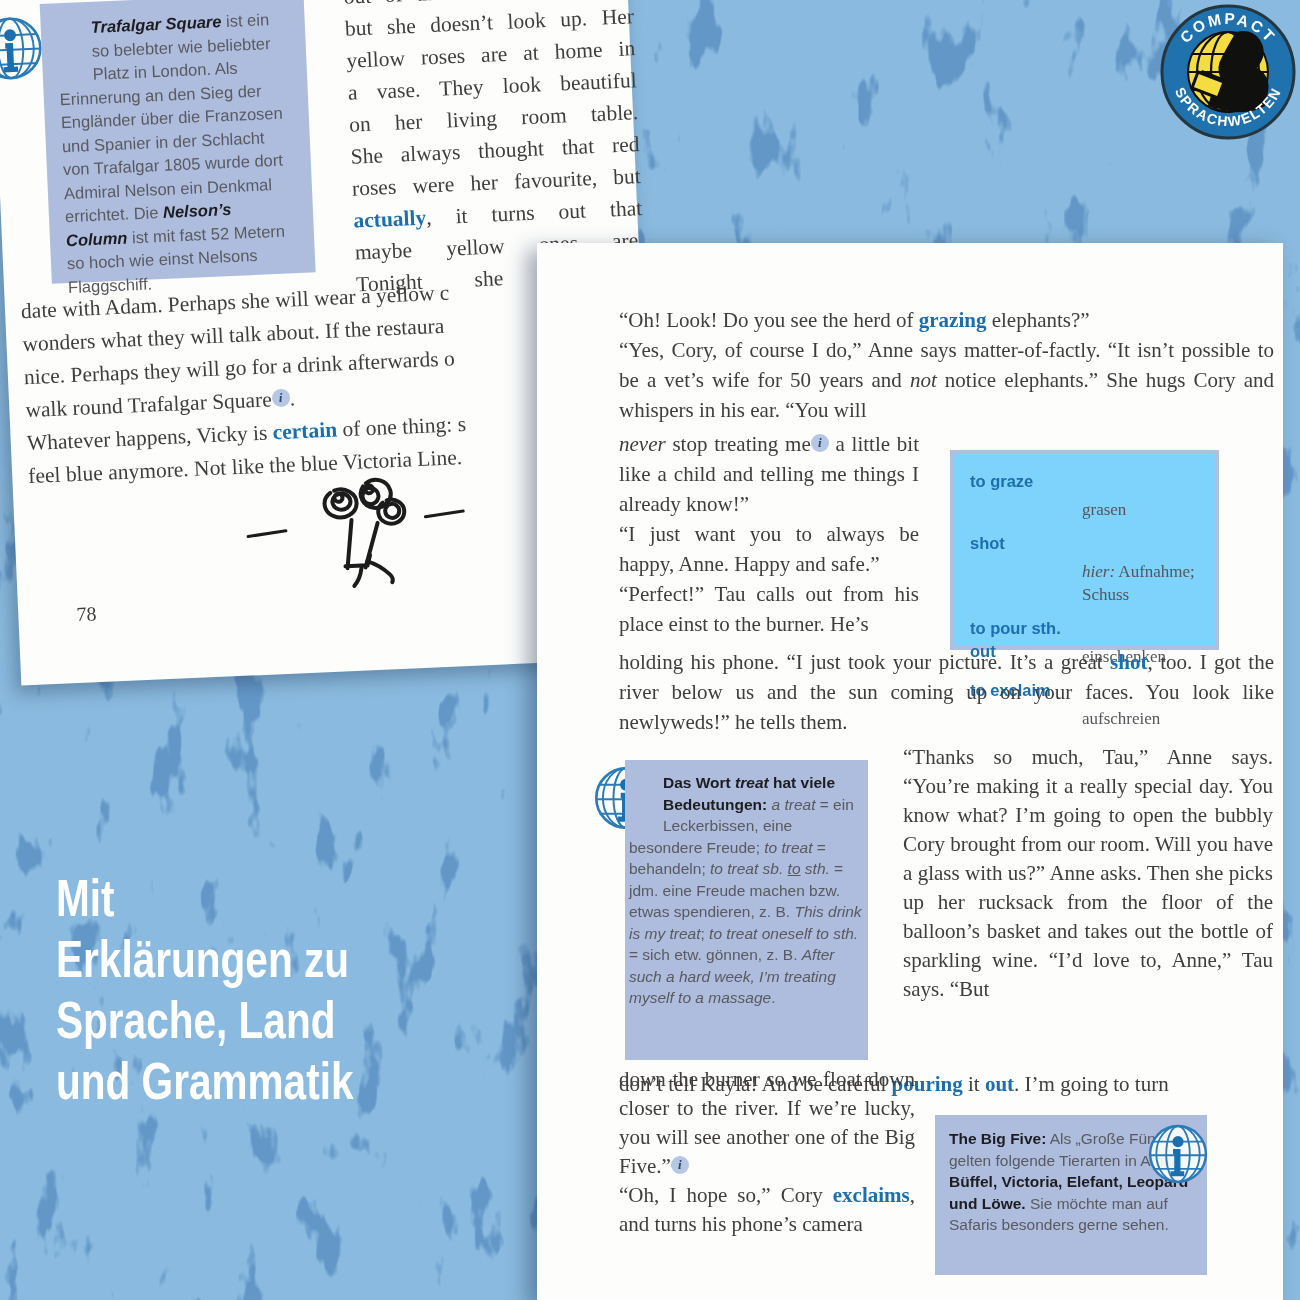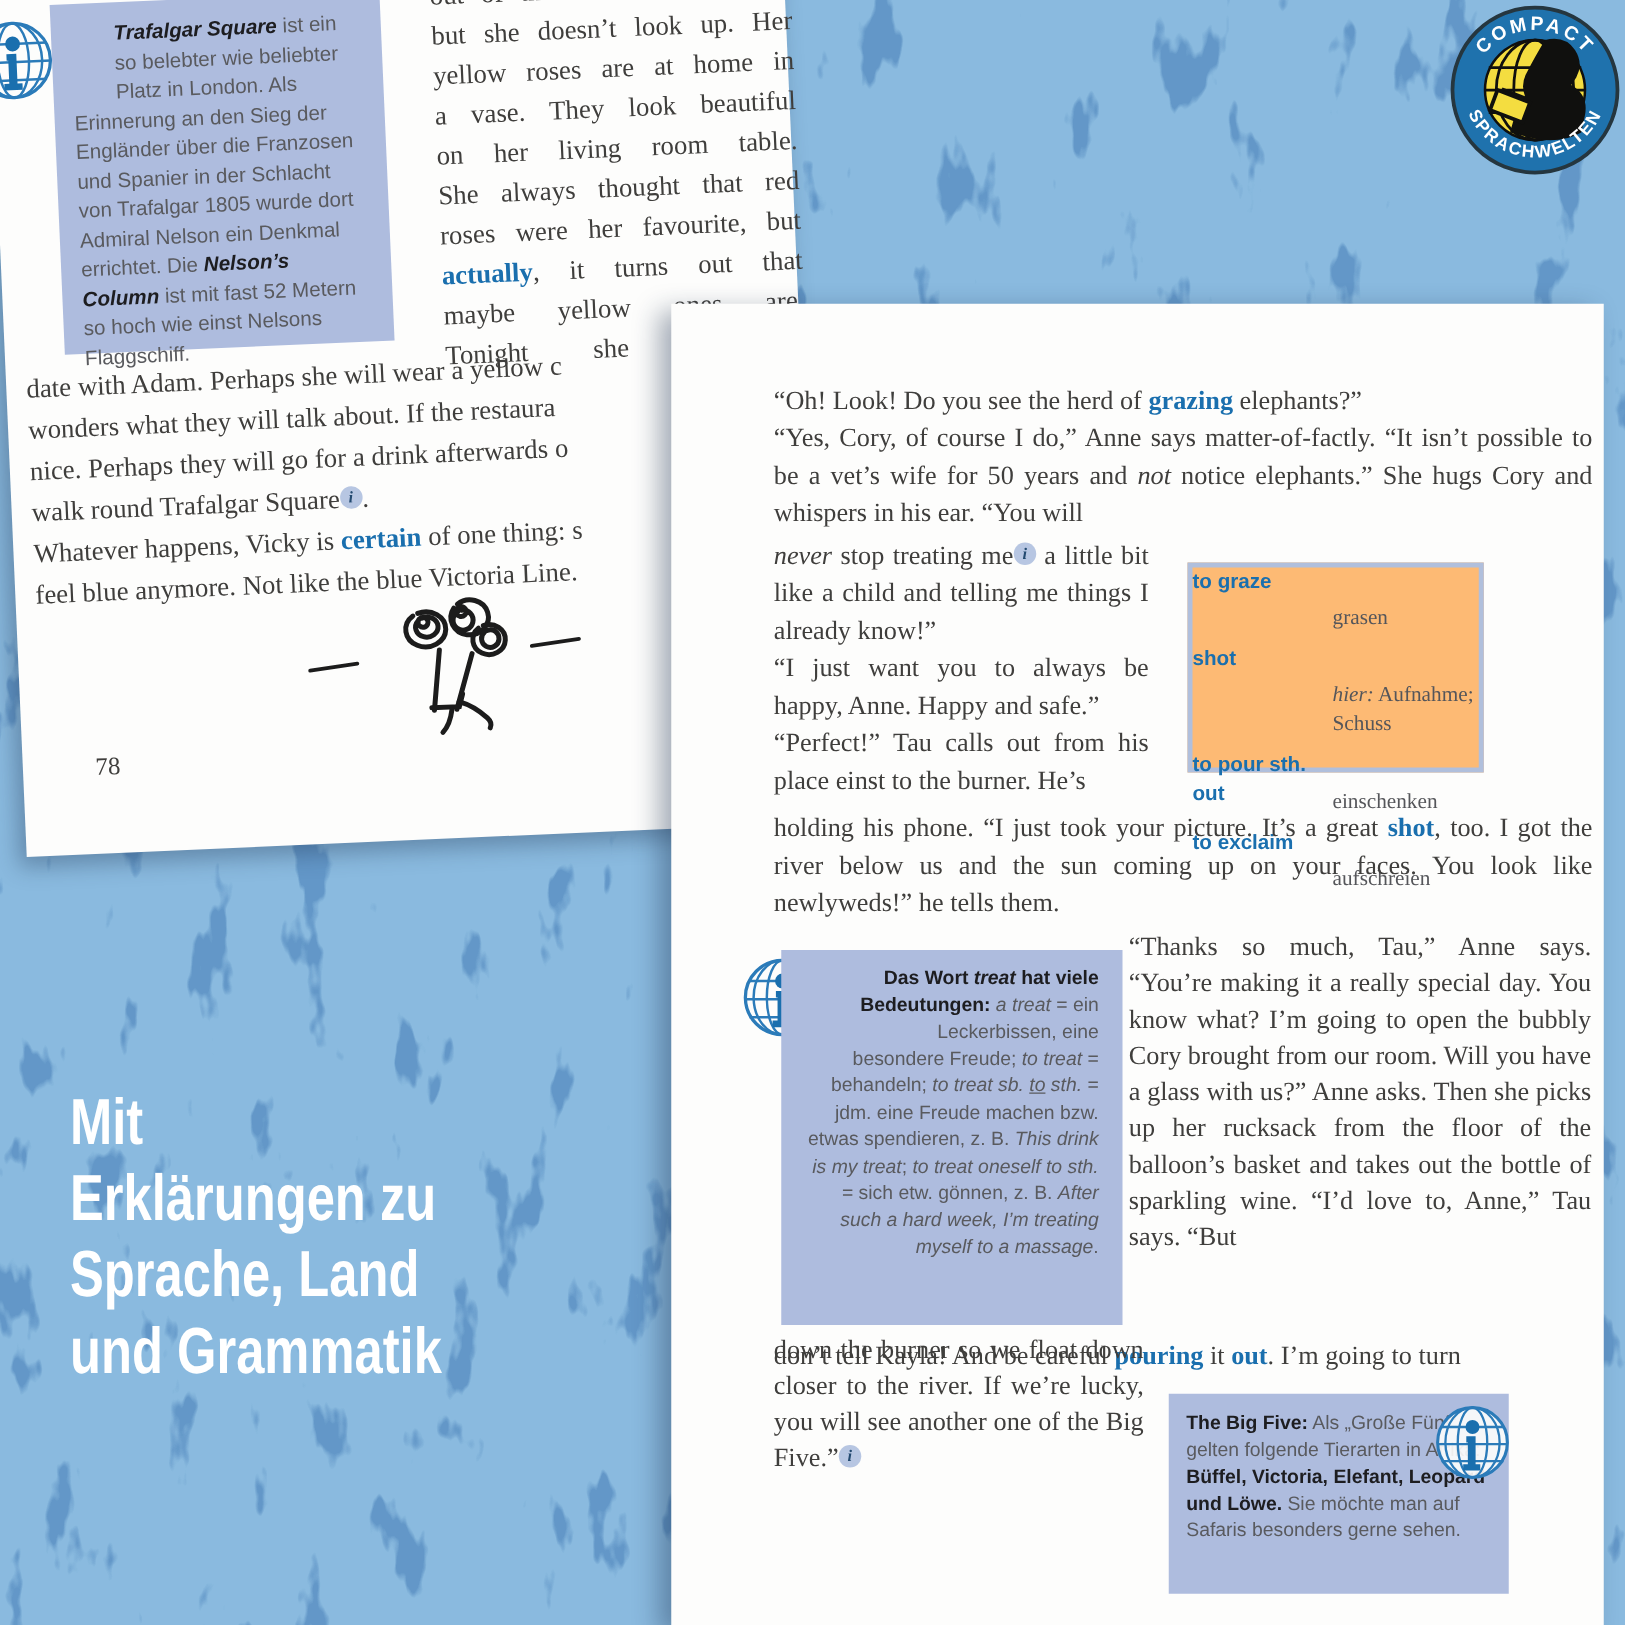--- a/index.html
+++ b/index.html
@@ -44,27 +44,27 @@
     color:#3f3e3c;font-size:21.5px;}
   .left-para{position:absolute;left:16px;top:302px;width:620px;
     color:#3f3e3c;font-size:21.5px;}
   .left-para b{color:#1a6fae;}
   .left-col b{color:#1a6fae;}
   .pageno{position:absolute;left:58px;top:612px;font-size:20px;color:#3f3e3c;}
   .doodle{position:absolute;left:225px;top:483px;}
 
   
   .rp-block{position:absolute;}
-  .vocab-box{left:413px;top:207px;width:229px;height:160px;background:#fdba74;
-    border:4px solid #b0bfdc;font-size:17px;line-height:23px;}
+  .vocab-box{left:413px;top:207px;width:229px;height:160px;background:#7dd3fc;
+    border:4px solid #b0bfdc;padding:16px;font-size:17px;line-height:23px;}
   .vocab-grid{display:grid;grid-template-columns:112px 1fr;row-gap:11px;}
   .vterm{color:#1a6fae;font-weight:bold;font-family:"Liberation Sans",sans-serif;font-size:16.5px;}
   .vdef{color:#55565a;font-size:17px;margin-top:28px;}
-  .treat-box{left:88px;top:517px;width:235px;height:276px;padding:12px 19px;
-    font-size:15.5px;line-height:21.5px;text-align:right;}
+  .treat-box{left:88px;top:517px;width:235px;height:276px;padding:12px 4px;
+    font-size:15.5px;line-height:21.5px;}
   .bigfive-box{left:398px;top:872px;width:244px;height:134px;padding:13px 14px;
     font-size:15.5px;line-height:21.5px;}
   .globe{position:absolute;}
 
   
   .logo{position:absolute;left:1158px;top:2px;z-index:4;}
 </style>
 </head>
 <body>
 
@@ -196,20 +196,21 @@
   <div class="rp-block story" style="left:366px;top:500px;width:370px;line-height:29px">
       <p>“Thanks so much, Tau,” Anne says. “You’re making it a really special day. You know what? I’m going to open the bubbly Cory brought from our room. Will you have a glass with us?” Anne asks. Then she picks up her rucksack from the floor of the balloon’s basket and takes out the bottle of sparkling wine. “I’d love to, Anne,” Tau says. “But</p>
     </div>
 
   <div class="rp-block story" style="left:82px;top:826px;width:655px">
       <p>don’t tell Kayla! And be careful <b>pouring</b> it <b>out</b>. I’m going to turn</p>
     </div>
 
   <div class="rp-block story" style="left:82px;top:822px;width:296px;line-height:29px">
       <p>down the burner so we float down closer to the river. If we’re lucky, you will see another one of the Big Five.”<sup class="ii">i</sup></p>
+      <p>“Oh, I hope so,” Cory <b>exclaims</b>, and turns his phone’s camera</p>
     </div>
 
   <div class="rp-block bigfive-box bluebox sansbox">
     <span><b>The Big Five:</b> Als „Große Fünf“ gelten folgende Tierarten in Afrika: <b>Büffel, Victoria, Elefant, Leopard und Löwe.</b> Sie möchte man auf Safaris besonders gerne sehen.</span>
   </div>
 
   <svg class="globe" style="left:610px;top:880px" width="62" height="62">
       <use href="#globeicon"></use>
     </svg>
 </div>

